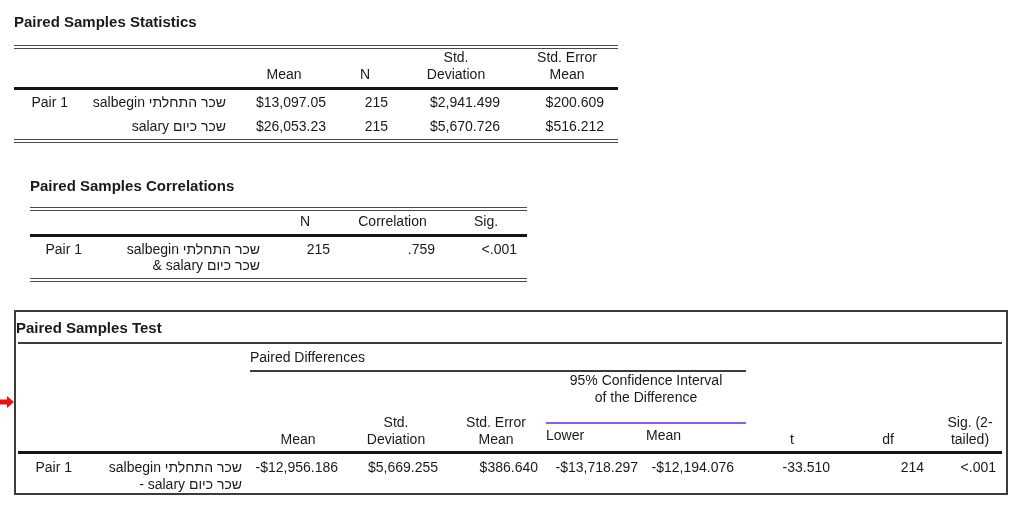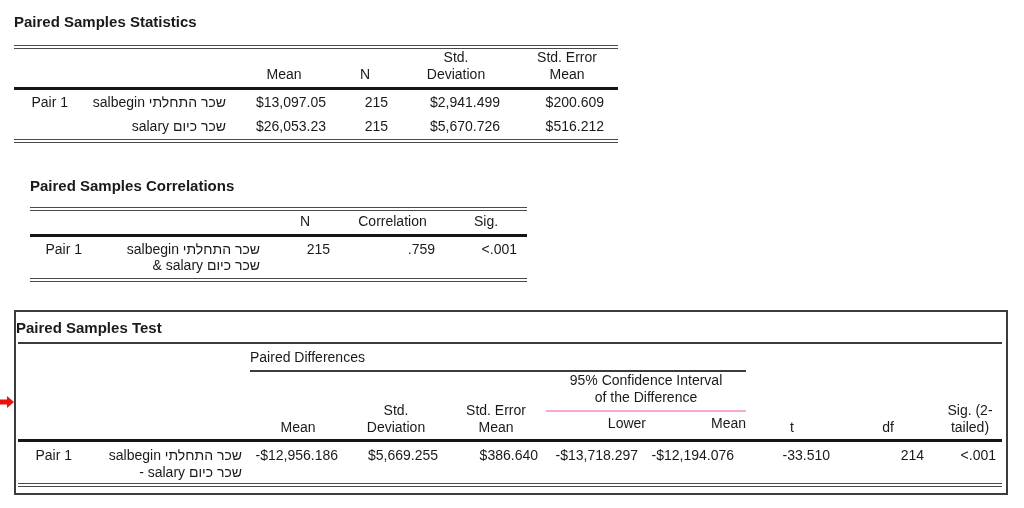--- a/index.html
+++ b/index.html
@@ -70,24 +70,24 @@
   }
   #t3 tr.sprow td{height:28px;vertical-align:bottom;padding:0 0 4px 0;}
   #t3 td.spanner{text-align:left;border-bottom:2px solid #3c3c3c;}
   #t3 tr.hrow2 td{
     height:68px;vertical-align:bottom;text-align:center;
     padding:0 0 4px 0;border-bottom:3px solid #151515;
   }
   #t3 td.ci-cell{padding:0;}
   .ci-title{
     text-align:center;line-height:1.2;font-size:14px;
-    border-bottom:2px solid #f9a8d4;padding-bottom:4px;
+    border-bottom:2px solid #8b5cf6;padding-bottom:16px;
   }
   .ci-cols{display:flex;margin-top:3px;}
-  .ci-cols span{flex:1;text-align:right;padding-bottom:4px;font-size:14px;}
+  .ci-cols span{flex:1;text-align:left;padding-bottom:4px;font-size:14px;}
   #t3 tr.drow td{vertical-align:top;text-align:right;padding:5px 8px 0 0;height:44px;}
 
   
   #arrow{position:absolute;left:0;top:396px;}
 </style>
 </head>
 <body>
 
 <div class="tbl-block" id="t1">
   <div class="tbl-title">Paired Samples Statistics</div>

